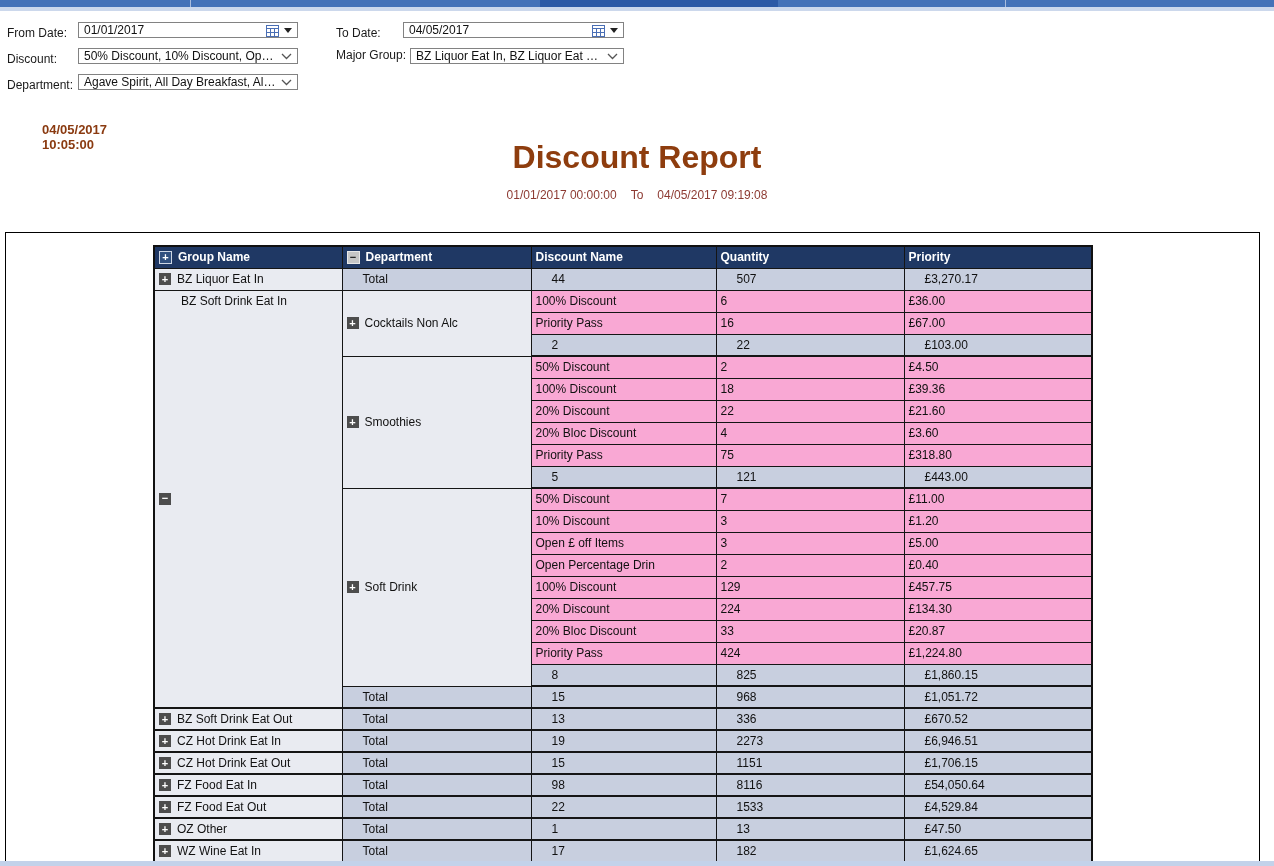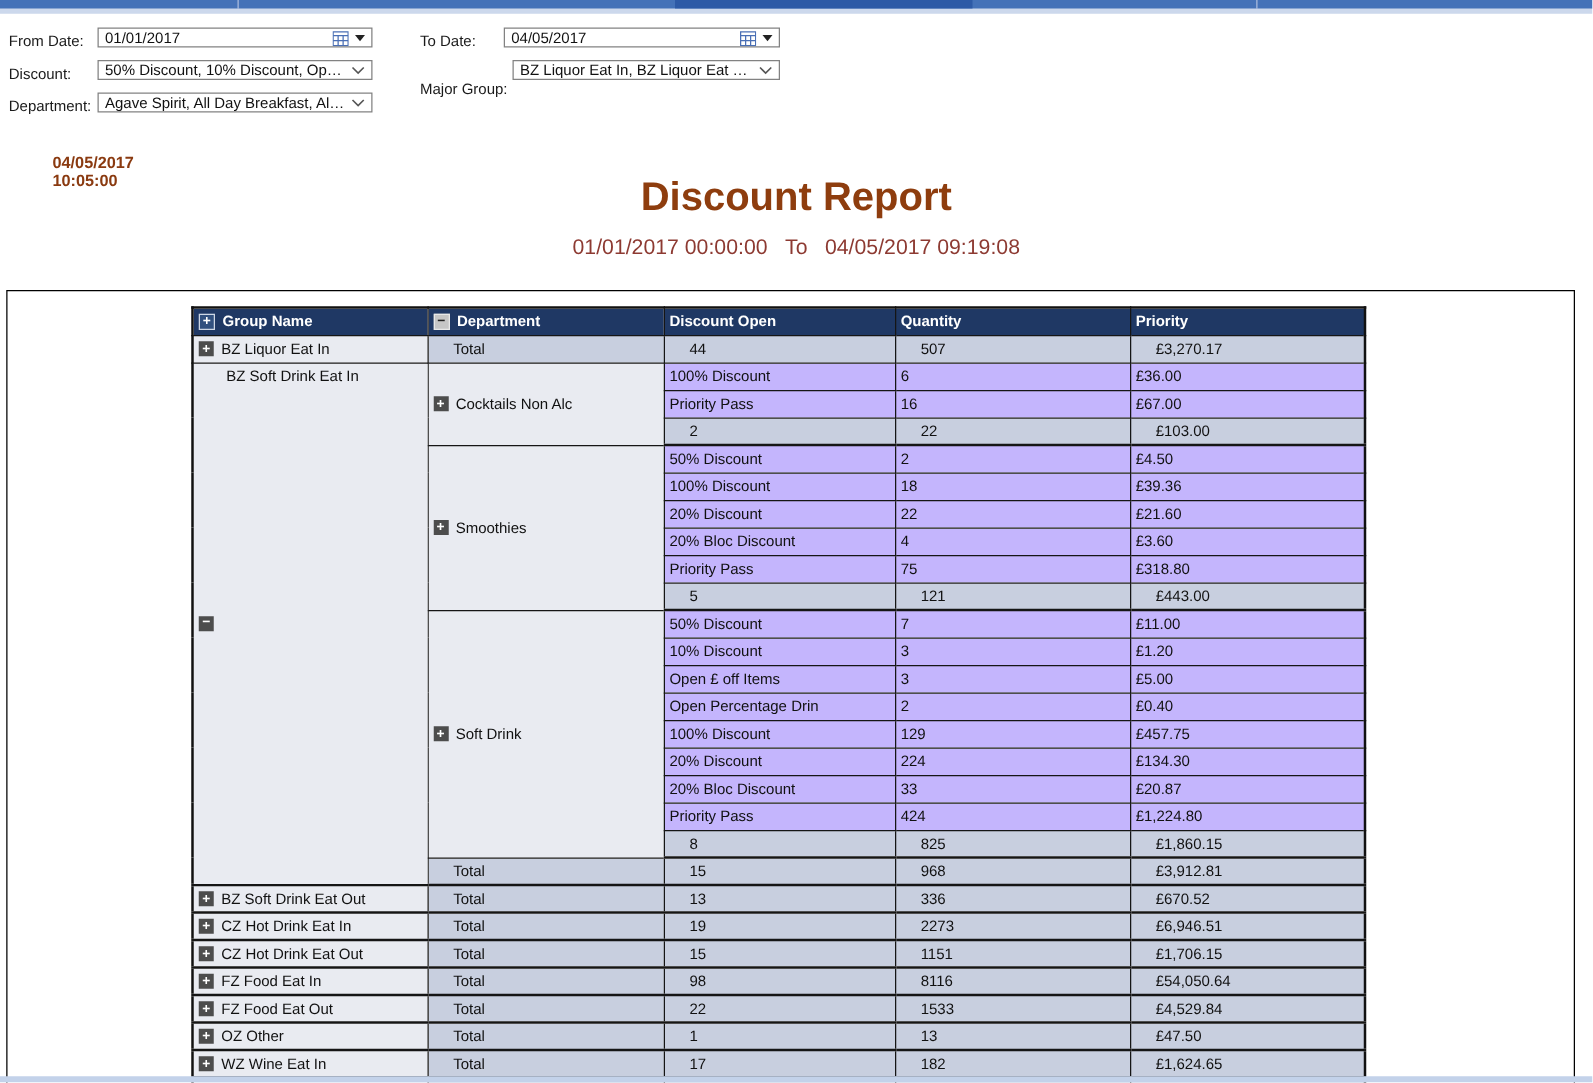--- a/index.html
+++ b/index.html
@@ -18,34 +18,34 @@
   .ffield{position:absolute;height:16px;background:#fff;border:1px solid #828282;
     display:flex;align-items:center;padding:0 5px;font-size:12px;box-sizing:border-box;white-space:nowrap;}
   .ffield .fval{flex:1;overflow:hidden;text-overflow:ellipsis;}
   .dd-tri{width:0;height:0;border-left:4px solid transparent;border-right:4px solid transparent;
     border-top:5px solid #222;margin-left:5px;flex:none;}
   .cal{flex:none;margin-left:4px;display:block;}
   .chev{flex:none;margin-left:5px;display:block;}
   
   .stamp{position:absolute;left:42px;top:122px;font-size:13px;font-weight:700;color:#8a3a10;line-height:15px;}
   .rtitle{position:absolute;left:0;right:0;top:139px;text-align:center;font-size:32px;font-weight:700;color:#8e3d0e;}
-  .rsub{position:absolute;left:0;right:0;top:188px;text-align:center;font-size:17px;color:#8d3a32;}
+  .rsub{position:absolute;left:0;right:0;top:188px;text-align:center;font-size:12px;color:#8d3a32;}
   .rsub .gap{display:inline-block;width:14px;}
   
   .panel{position:absolute;left:5px;top:232px;width:1255px;height:640px;
     border:1px solid #000;background:#fff;overflow:hidden;box-sizing:border-box;}
   
   table.pivot{position:absolute;left:147px;top:12px;border-collapse:collapse;table-layout:fixed;
     font-size:12px;border:2px solid #111;}
   .pivot col.c1{width:188px}.pivot col.c2{width:189px}.pivot col.c3{width:185px}
   .pivot col.c4{width:188px}.pivot col.c5{width:188px}
   .pivot th,.pivot td{border:1px solid #151515;height:22px;padding:0 4px;overflow:hidden;
     white-space:nowrap;box-sizing:border-box;text-align:left;font-weight:400;}
   .pivot th{background:#1f3864;color:#fff;font-weight:700;}
-  td.data{background:#c4b5fd;}
+  td.data{background:#f9a8d4;}
   td.total,td.subtotal{background:#c8cfdf;padding-left:20px;}
   td.group,td.groupspan,td.dept{background:#e9ebf1;}
   tr.sep td{border-top-width:2px;}
   tr.subsep td{border-bottom-width:2px;}
   tr.partial{height:6px;}
   tr.partial td{height:6px;padding:0;}
   .cellflex{display:flex;align-items:center;}
   .pm{display:inline-flex;width:12px;height:12px;background:#4d4d4d;color:#fff;
     align-items:center;justify-content:center;font-size:11px;font-weight:700;
     margin-right:6px;flex:none;line-height:1;}
@@ -89,21 +89,21 @@
 </div>
 
 <div class="flabel" style="left:7px;top:52px;">Discount:</div>
 <div class="ffield" style="left:78px;top:48px;width:220px;">
   <span class="fval">50% Discount, 10% Discount, Open £ ...</span>
   <svg class="chev" width="11" height="7" viewBox="0 0 11 7">
       <polyline points="1,1 5.5,5.5 10,1" fill="none" stroke="#555" stroke-width="1.3"></polyline>
     </svg>
 </div>
 
-<div class="flabel" style="left:336px;top:64px;">Major Group:</div>
+<div class="flabel" style="left:336px;top:48px;">Major Group:</div>
 <div class="ffield" style="left:410px;top:48px;width:214px;">
   <span class="fval">BZ Liquor Eat In, BZ Liquor Eat Out, B...</span>
   <svg class="chev" width="11" height="7" viewBox="0 0 11 7">
       <polyline points="1,1 5.5,5.5 10,1" fill="none" stroke="#555" stroke-width="1.3"></polyline>
     </svg>
 </div>
 
 <div class="flabel" style="left:7px;top:78px;">Department:</div>
 <div class="ffield" style="left:78px;top:74px;width:220px;">
   <span class="fval">Agave Spirit, All Day Breakfast, Allerg...</span>
@@ -139,21 +139,21 @@
             </div>
           </th>
           <th>
             <div class="cellflex">
               <span class="pm hminus-cand hminus">−</span>
               <span>Department</span>
             </div>
           </th>
           <th>
             <div class="cellflex">
-              <span>Discount Open</span>
+              <span>Discount Name</span>
             </div>
           </th>
           <th>
             <div class="cellflex">
               <span>Quantity</span>
             </div>
           </th>
           <th>
             <div class="cellflex">
               <span>Priority</span>
@@ -283,21 +283,21 @@
         </tr>
         <tr class="subsep">
           <td class="subtotal"><span>8</span></td>
           <td class="subtotal"><span>825</span></td>
           <td class="subtotal"><span>£1,860.15</span></td>
         </tr>
         <tr>
           <td class="total"><span>Total</span></td>
           <td class="total"><span>15</span></td>
           <td class="total"><span>968</span></td>
-          <td class="total"><span>£3,912.81</span></td>
+          <td class="total"><span>£1,051.72</span></td>
         </tr>
         <tr class="sep">
           <td class="group">
             <div class="cellflex">
               <span class="pm">+</span>
               <span>BZ Soft Drink Eat Out</span>
             </div>
           </td>
           <td class="total"><span>Total</span></td>
           <td class="total"><span>13</span></td>

